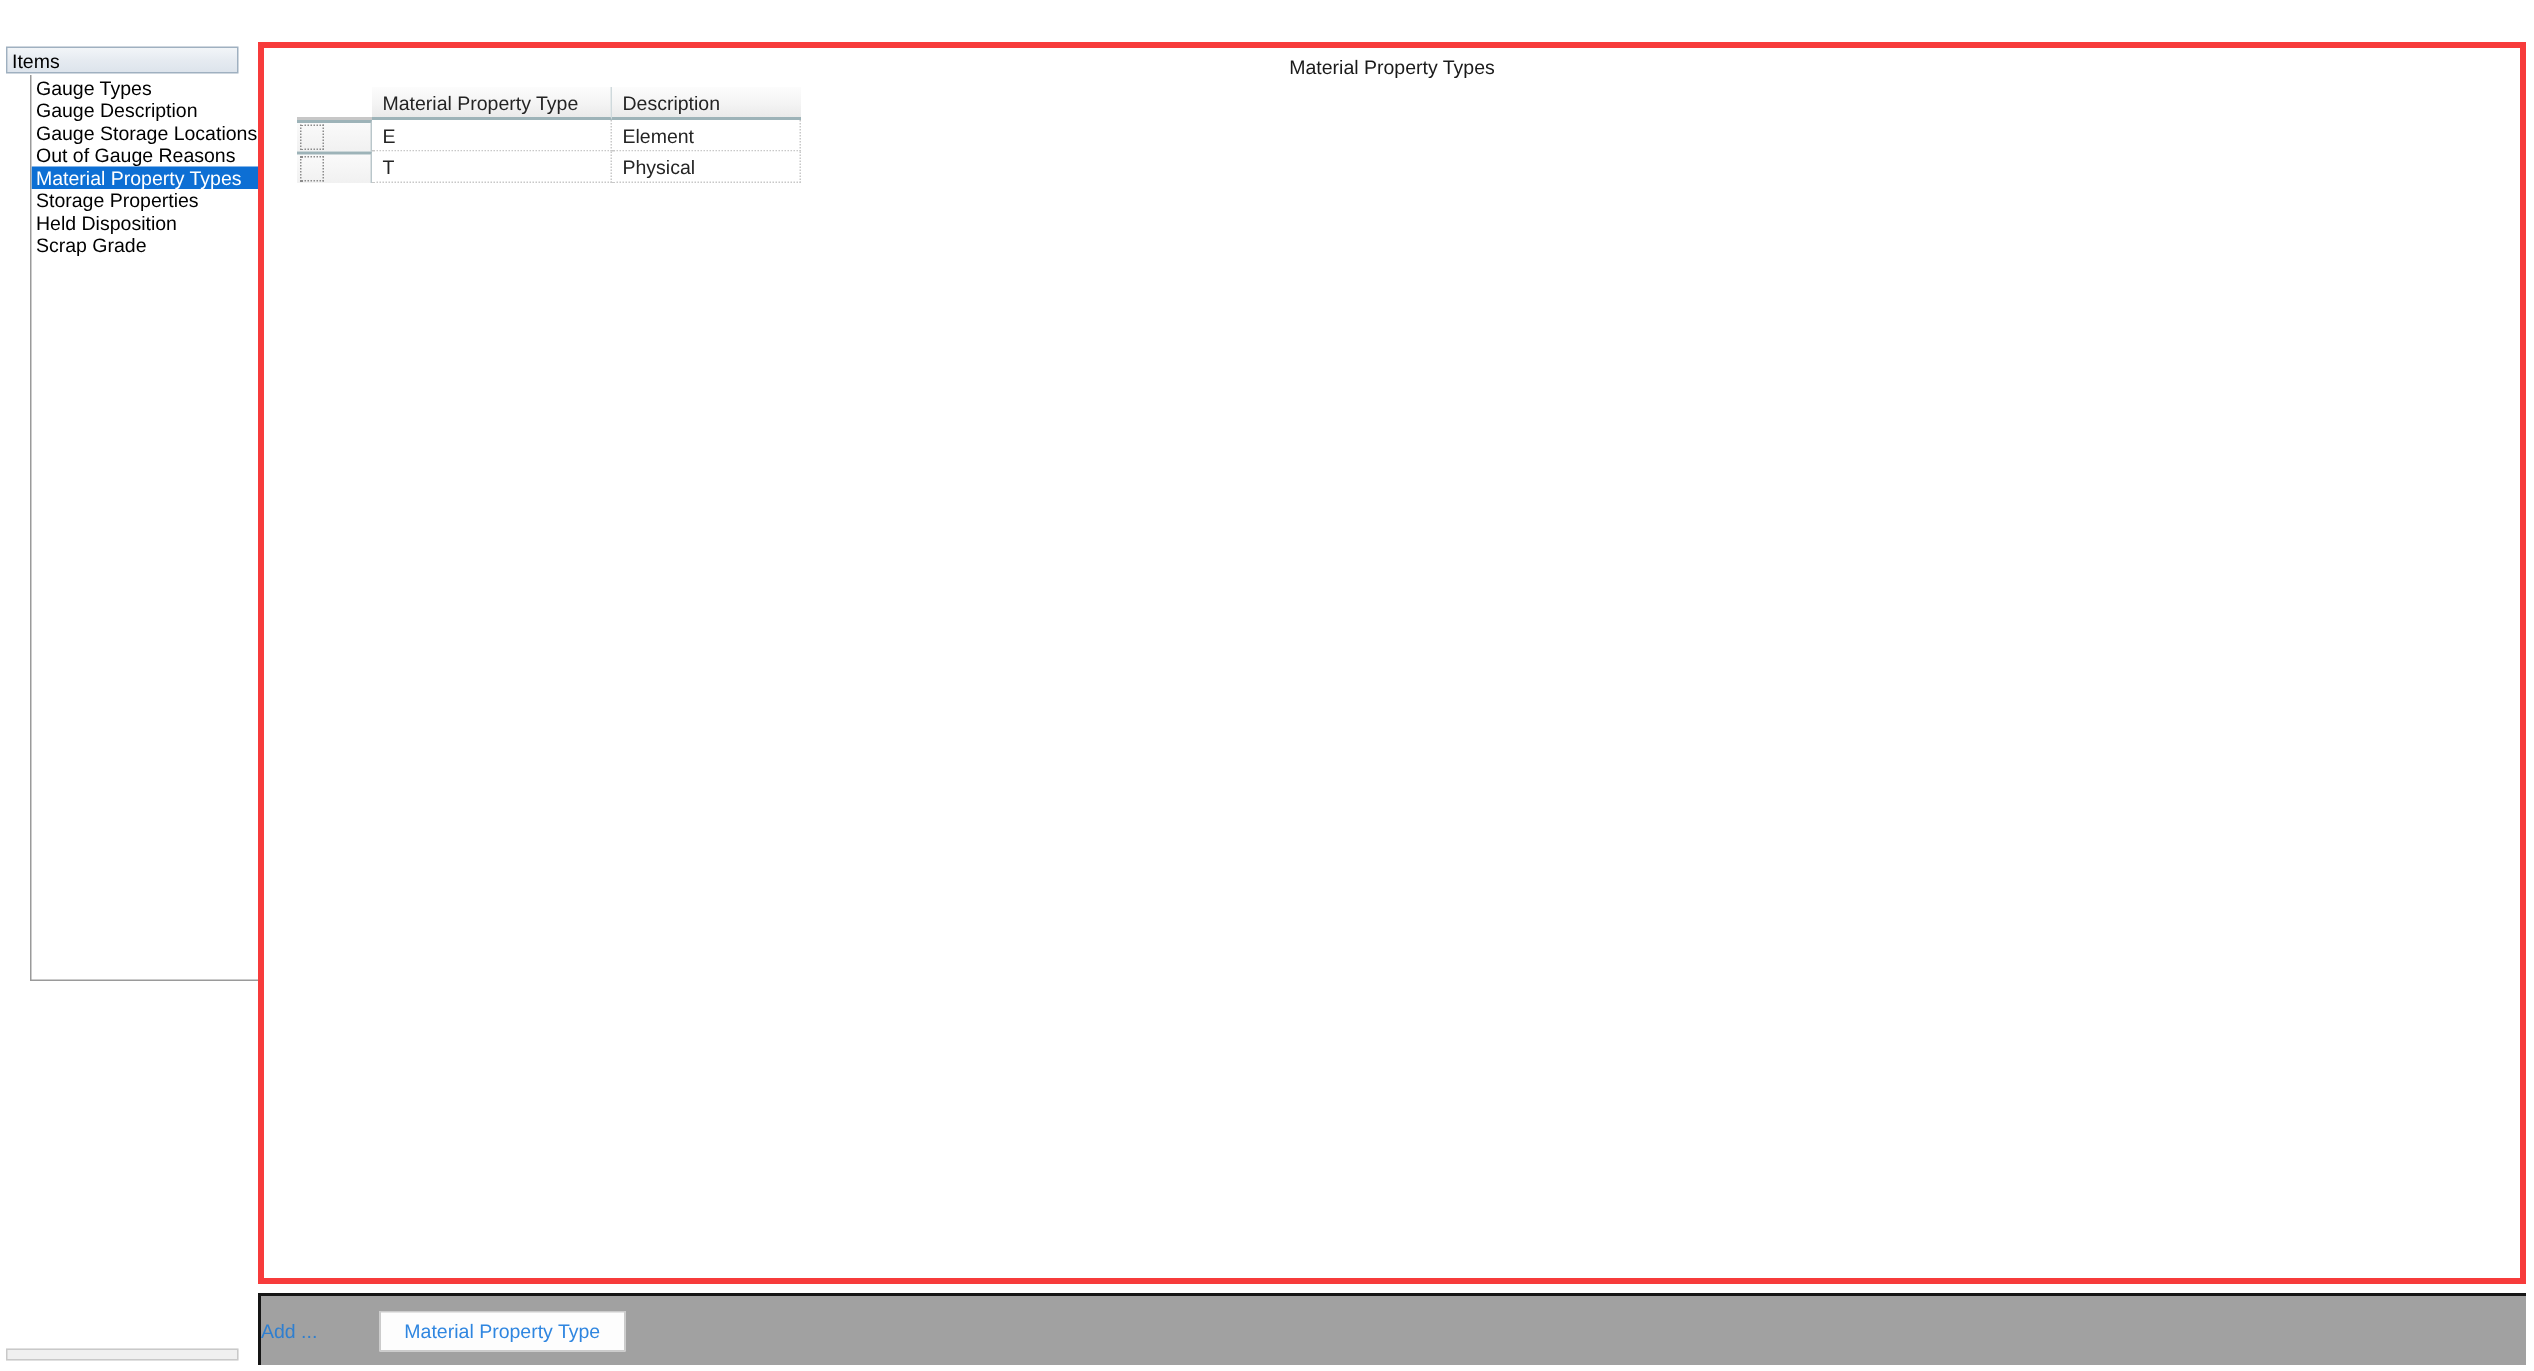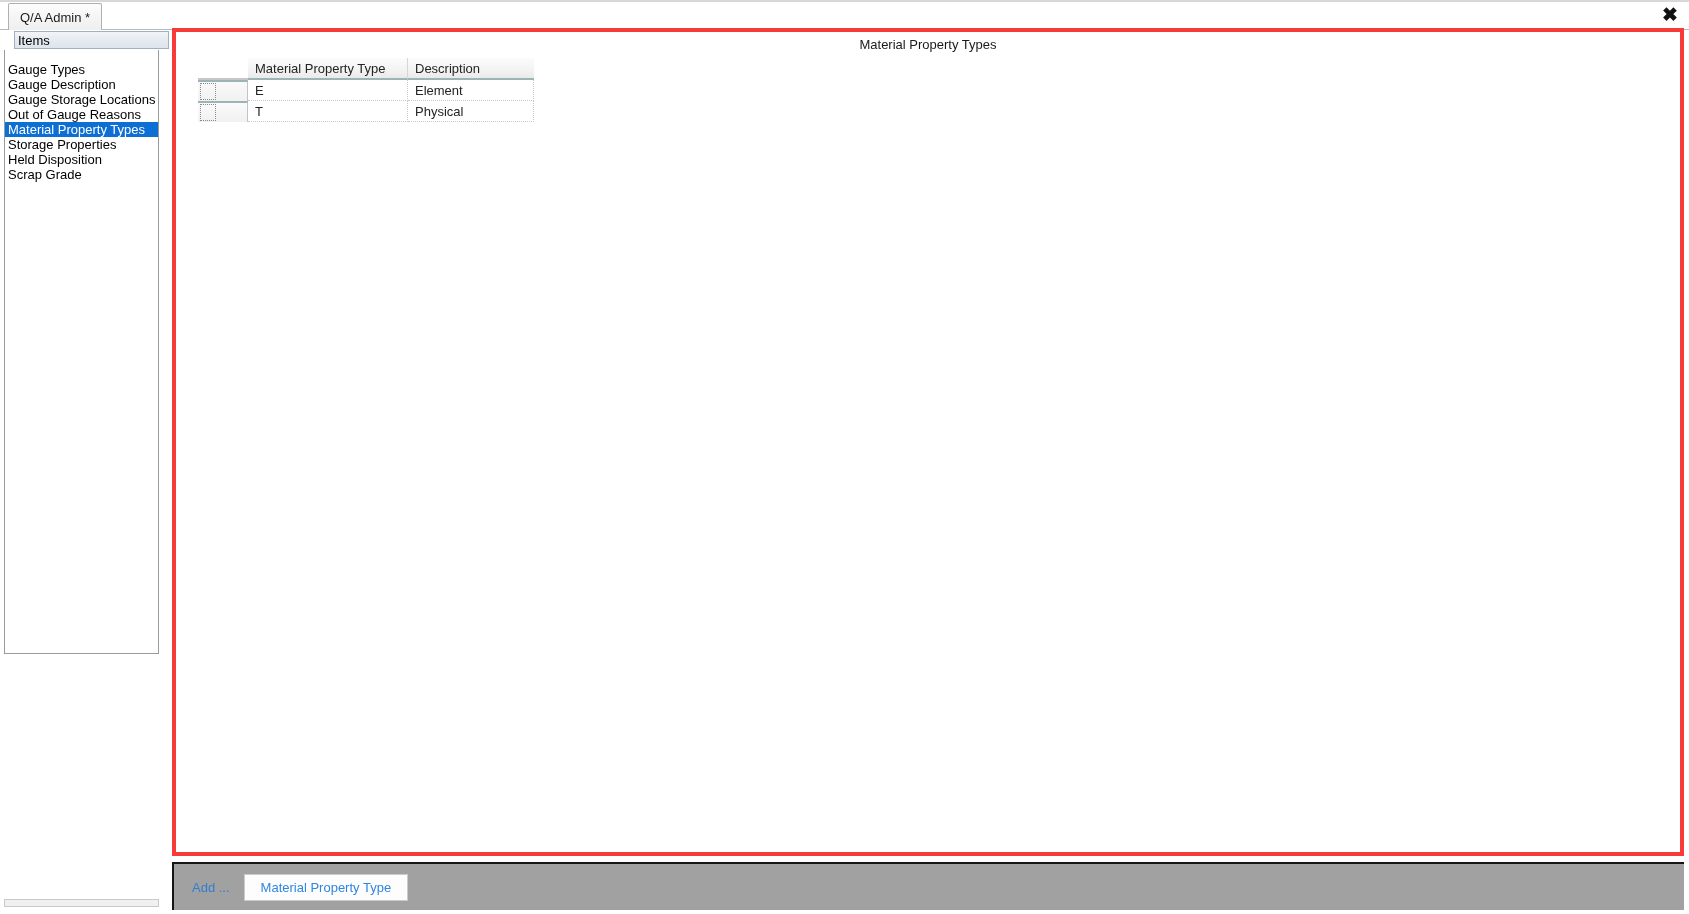--- a/index.html
+++ b/index.html
@@ -89,45 +89,45 @@
   #left-pane {
     position: absolute;
     left: 3px;
     top: 31px;
     width: 158px;
     height: 876px;
     box-sizing: border-box;
   }
   #items-header {
     position: absolute;
-    left: 11px;
+    left: 1px;
     top: 0;
     width: 155px;
     height: 18px;
     box-sizing: border-box;
     background: linear-gradient(to bottom, #f2f5f8 0%, #e6ebf1 50%, #dde4ec 100%);
     border: 1px solid #9fb0c0;
     display: flex;
     align-items: center;
     padding-left: 3px;
     font-size: 13px;
     color: #000000;
   }
   #items-list {
     position: absolute;
-    left: 1px;
+    left: 17px;
     top: 19px;
     width: 155px;
     height: 604px;
     box-sizing: border-box;
     background: #ffffff;
     border: 1px solid #9a9a9a;
     border-top: none;
     overflow: hidden;
-    padding-top: 12px;
+    padding-top: 1px;
   }
   .list-item {
     height: 15px;
     line-height: 15px;
     padding-left: 3px;
     font-size: 13px;
     color: #000000;
     white-space: nowrap;
     cursor: default;
   }
@@ -249,21 +249,22 @@
     left: 172px;
     top: 862px;
     width: 1512px;
     height: 48px;
     box-sizing: border-box;
     background: #a1a1a1;
     border-top: 2px solid #151515;
     border-left: 2px solid #151515;
     display: flex;
     align-items: center;
-    padding-left: 18px;
+    padding-left: 0;
+    gap: 27px;
   }
   #add-label {
     font-size: 13px;
     color: #2f7fd0;
     margin-right: 14px;
     white-space: nowrap;
     cursor: default;
   }
   #add-button {
     height: 27px;
@@ -278,29 +279,20 @@
     color: #2f86e0;
     white-space: nowrap;
     cursor: pointer;
   }
 </style>
 </head>
 <body>
 
 <div id="app">
 
-  <div id="tabstrip">
-    <div id="tabstrip-fill"></div>
-    <div class="tab">
-      <span>Q/A Admin *</span>
-    </div>
-    <div id="close-btn">
-      <span>✖</span>
-    </div>
-  </div>
 
   <div id="left-pane">
     <div id="items-header">
       <span>Items</span>
     </div>
     <div id="items-list">
       <div class="list-item">
         <span>Gauge Types</span>
       </div>
       <div class="list-item">

